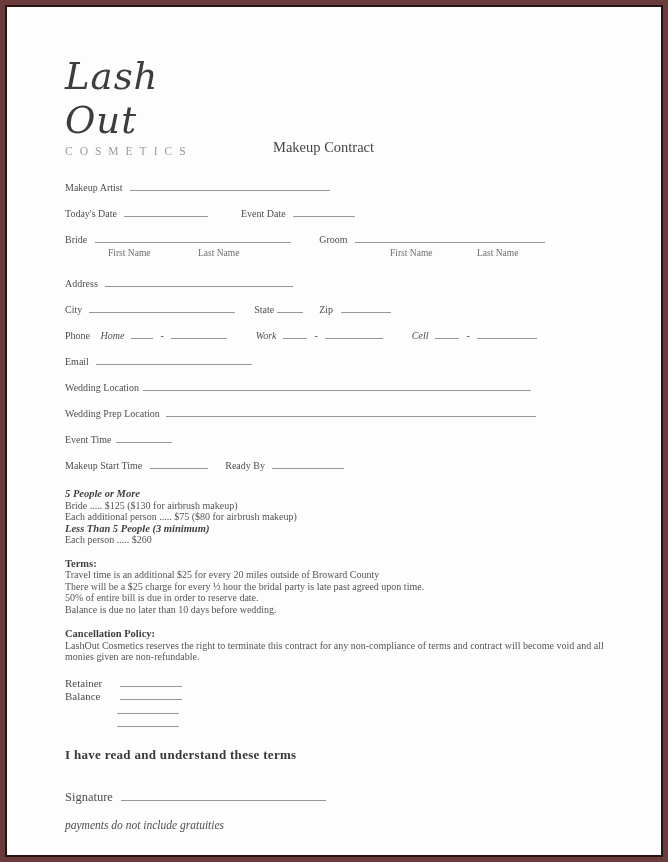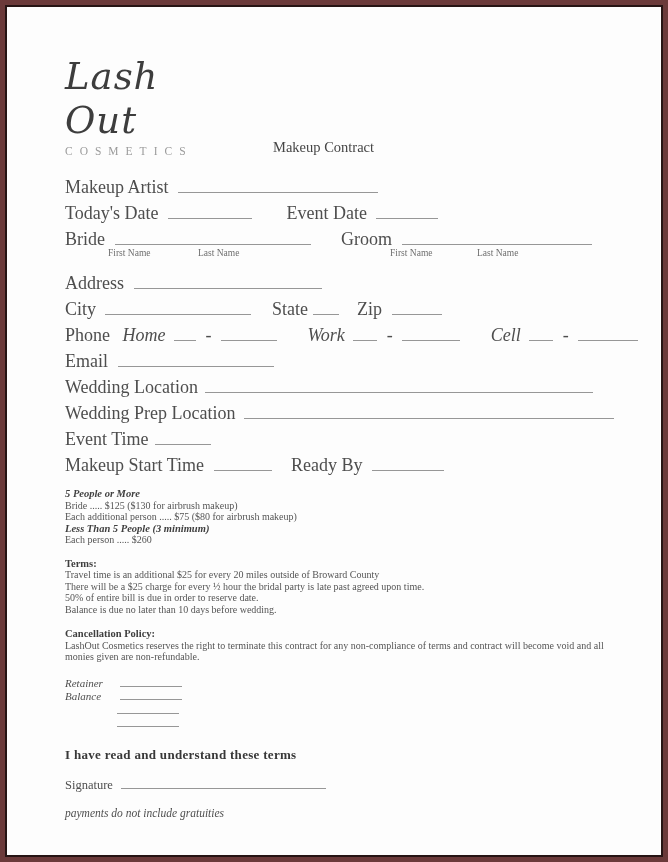--- a/index.html
+++ b/index.html
@@ -23,46 +23,46 @@
     font-size:37px; color:#3d3d3d; letter-spacing:1px; line-height:44px;
   }
   .logo-sub {
     font-size:11.5px; letter-spacing:7px; color:#9b9b9b; margin-top:2px;
     font-family:"Liberation Serif",serif;
   }
   .title { font-size:14.5px; font-weight:normal; color:#454545; margin:0 0 1px 42px; }
 
   main { margin-top:22px; }
   .frow {
-    margin-top:10px; font-size:18px; color:#4e4e4e;
+    margin-top:10px; font-size:10px; color:#4e4e4e;
     height:16px; line-height:16px; white-space:nowrap;
   }
   .line { display:inline-block; border-bottom:1px solid #979797; height:12px; }
   .it { font-style:italic; }
 
   .sublabels { position:relative; height:12px; margin-top:1px; font-size:9.5px; color:#6f6f6f; }
   .sublabels span { position:absolute; top:0; }
   .sl1 { left:43px; } .sl2 { left:133px; } .sl3 { left:325px; } .sl4 { left:412px; }
 
   .smallblock { font-size:10px; line-height:11.5px; color:#555; }
   .fees { margin-top:15px; }
   .bh { font-weight:bold; font-size:10.5px; color:#3f3f3f; }
   .bih { font-weight:bold; font-style:italic; font-size:10.5px; color:#3f3f3f; }
   .terms { margin-top:12px; }
   .cancel { margin-top:13px; }
   .cancel-text { max-width:552px; white-space:normal; }
 
   .payblock { margin-top:14px; font-size:11px; line-height:13.5px; color:#4e4e4e; }
   .paylabel { display:inline-block; width:52px; }
   .payline { width:62px; height:10px; }
-  .payrow { height:13.5px;font-style:italic; }
+  .payrow { height:13.5px; }
   .payindent { margin-left:52px; }
 
   .ack { margin-top:16px; font-size:13px; font-weight:bold; color:#383838; letter-spacing:0.3px; }
-  .sigrow { margin-top:14px; font-size:12.5px; color:#4e4e4e; }
+  .sigrow { margin-top:26px; font-size:12.5px; color:#4e4e4e; }
   .note { margin-top:14px; font-size:11.5px; font-style:italic; color:#4e4e4e; }
 </style>
 </head>
 <body>
 
 <div class="page">
   <div class="inner">
 
     <header>
       <div class="logo">

